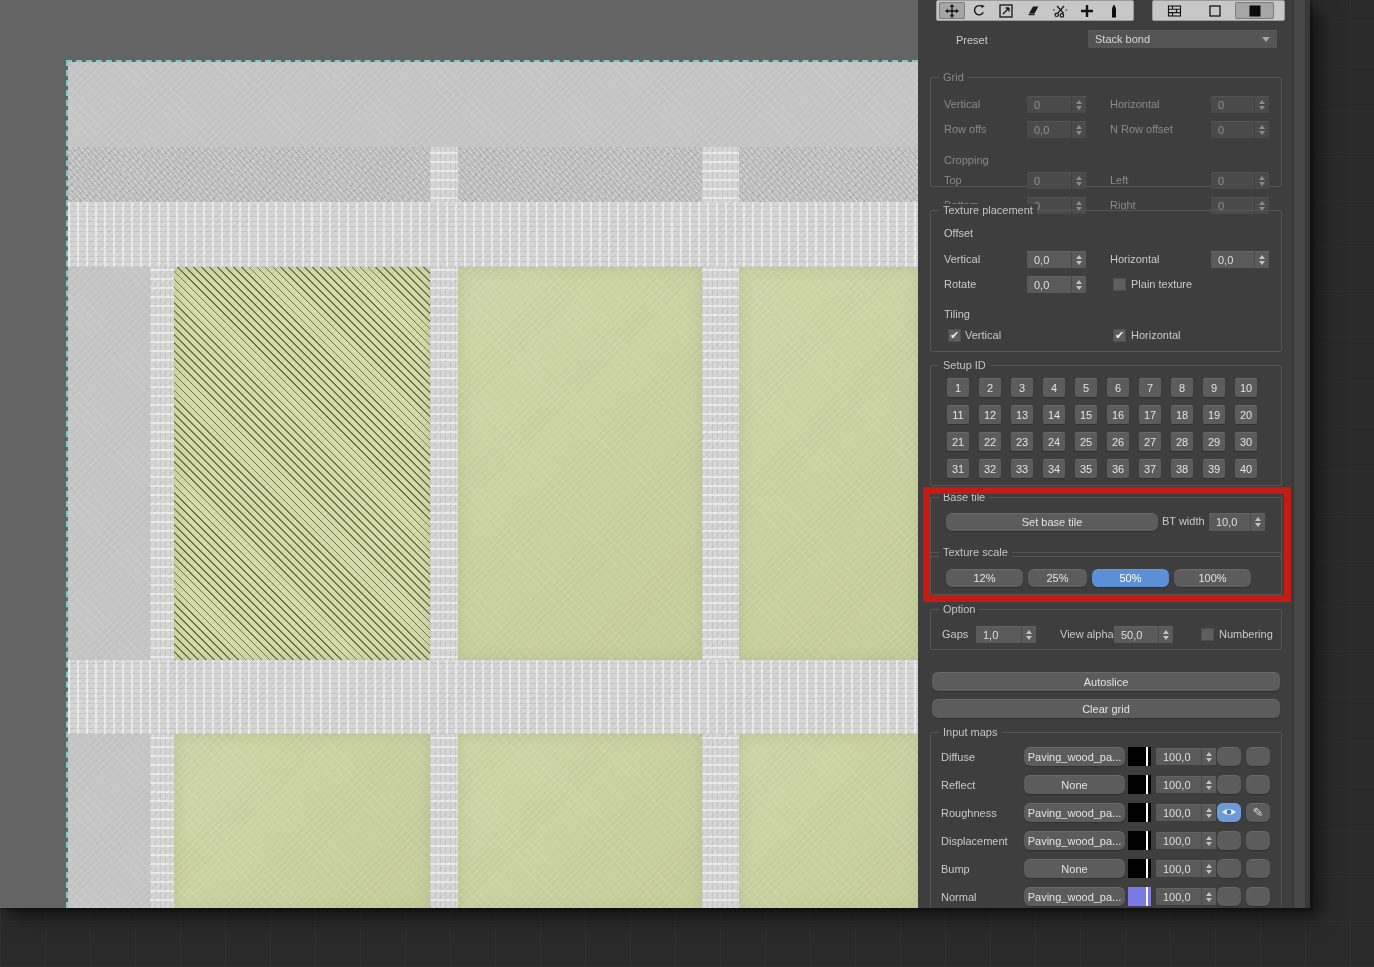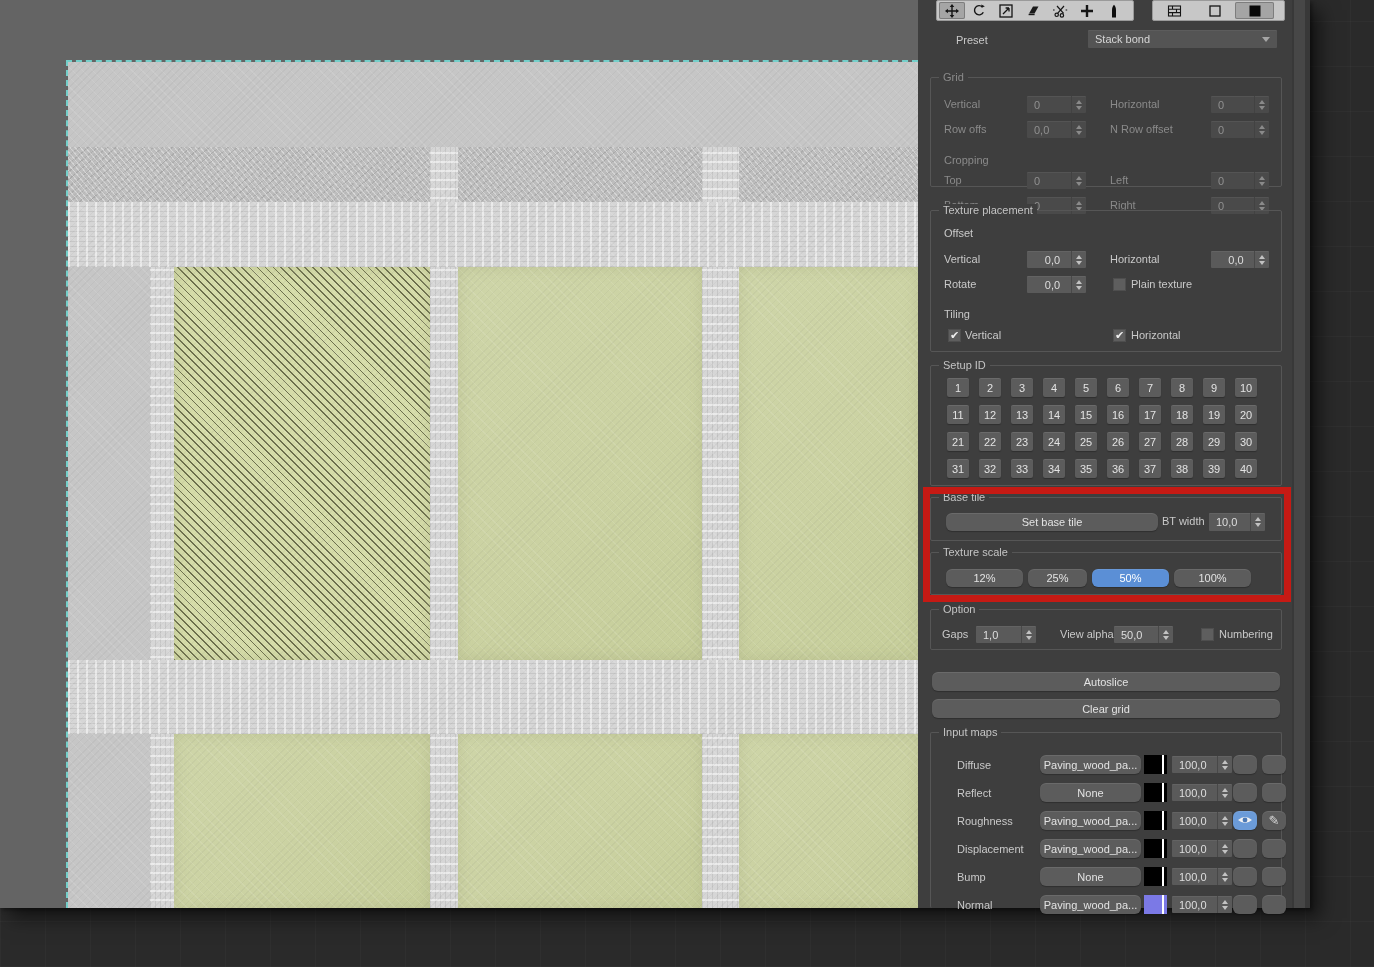--- a/index.html
+++ b/index.html
@@ -137,21 +137,21 @@
     position:absolute; left:16px; top:12px;
     display:grid; grid-template-columns:repeat(10, 22px); column-gap:10px; row-gap:8px;
   }
   .idbtn {
     width:22px; height:19px; background:#5c5c5c; border-radius:2px; color:#e3e3e3;
     display:flex; align-items:center; justify-content:center;
     box-shadow: inset 0 1px 0 rgba(255,255,255,0.09), 0 1px 1px rgba(0,0,0,0.25);
   }
 
   
-  .imrow { position:absolute; left:16px; width:100%; height:19px;margin-top:8px; }
+  .imrow { position:absolute; left:0; width:100%; height:19px; }
   .imrow .lbl { left:10px; top:2px; }
   .imrow .mapbtn { left:93px; top:0; width:101px; height:19px; font-size:11px; }
   .imrow .swatch { position:absolute; left:197px; top:0; width:23px; height:19px; }
   .imrow .swatch::after { content:''; position:absolute; right:3px; top:0; bottom:0; width:2px; background:#ffffff; }
   .imrow .spin { left:225px; top:1px; width:60px; }
   .imrow .sbtn { left:286px; top:0; width:24px; height:19px; }
   .imrow .sbtn2 { left:315px; top:0; width:24px; height:19px; }
   .imrow .sbtn.eye { background:#6b9bd8; }
   .pencil-glyph { font-size:13px; color:#d8d8d8; transform:rotate(0deg); }
 
@@ -342,21 +342,21 @@
       <div class="lbl" style="left:179px; top:119px;">Right</div>
       <div class="spin" style="left:280px; top:119px; width:58px;">
           <span class="val">0</span>
           <span class="arr">
             <i class="up"></i>
             <i class="dn"></i>
           </span>
         </div>
     </div>
 
-    <div class="group" style="top:210px; height:142px;text-align:center;">
+    <div class="group" style="top:210px; height:142px;">
       <span class="group-label">Texture placement</span>
       <div class="lbl" style="left:13px; top:14px;">Offset</div>
       <div class="lbl" style="left:13px; top:40px;">Vertical</div>
       <div class="spin" style="left:96px; top:40px; width:59px;">
           <span class="val">0,0</span>
           <span class="arr">
             <i class="up"></i>
             <i class="dn"></i>
           </span>
         </div>
@@ -424,21 +424,21 @@
           <div class="idbtn">34</div>
           <div class="idbtn">35</div>
           <div class="idbtn">36</div>
           <div class="idbtn">37</div>
           <div class="idbtn">38</div>
           <div class="idbtn">39</div>
           <div class="idbtn">40</div>
         </div>
     </div>
 
-    <div class="group" style="top:497px; height:44px;">
+    <div class="group" style="top:497px; height:60px;">
       <span class="group-label">Base tile</span>
       <div class="btn" style="left:15px; top:15px; width:212px; height:18px;">Set base tile</div>
       <div class="lbl" style="left:231px; top:15px;">BT width</div>
       <div class="spin" style="left:278px; top:15px; width:56px; height:18px;">
           <span class="val">10,0</span>
           <span class="arr">
             <i class="up"></i>
             <i class="dn"></i>
           </span>
         </div>

